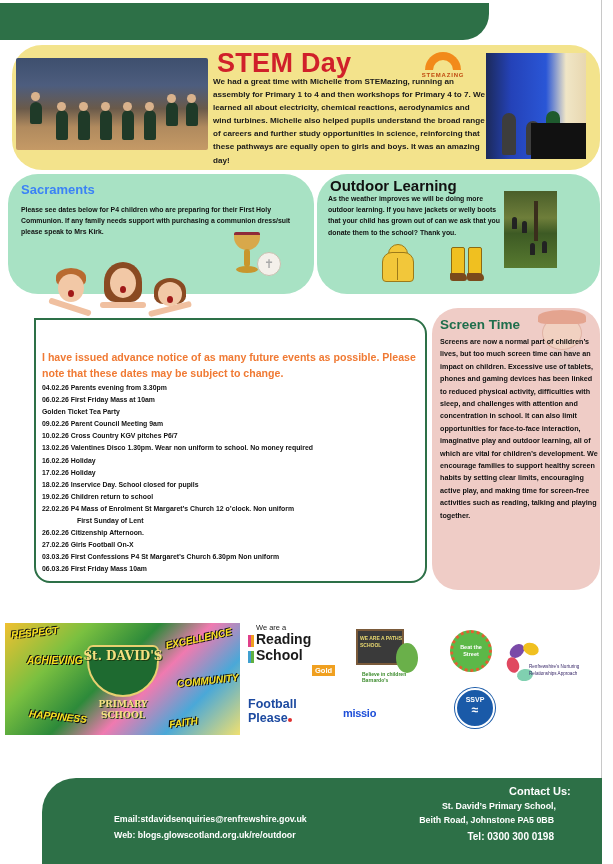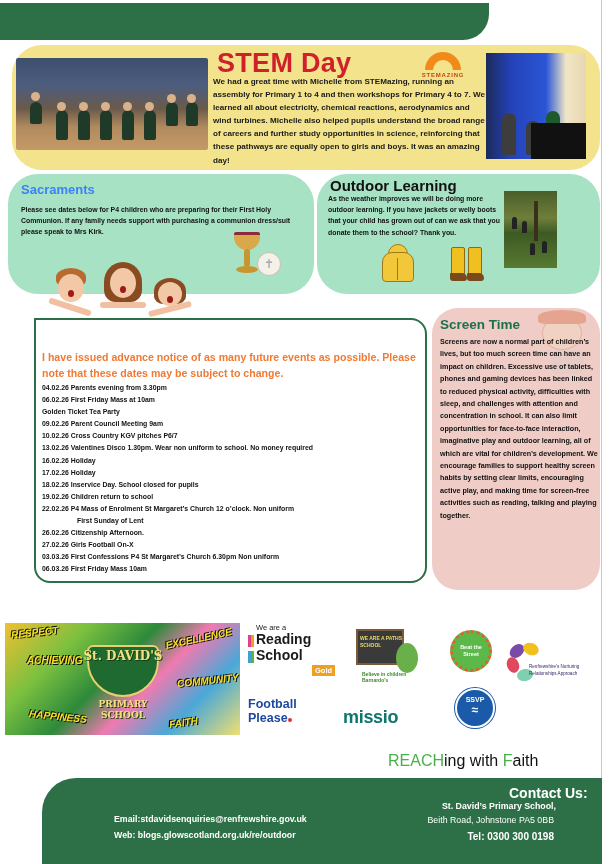--- a/index.html
+++ b/index.html
@@ -100,31 +100,31 @@
   .paths .turtle { position: absolute; left: 40px; top: 14px; width: 22px; height: 30px; background: #6ab04a; border-radius: 50%; }
   .paths .bel { position: absolute; left: 6px; top: 42px; font-size: 5px; color: #3a8a2a; font-weight: bold; line-height: 6px; }
 
   .beat { position: absolute; left: 450px; top: 630px; width: 42px; height: 42px; border-radius: 50%; background: #5cb848; border: 3px dotted #e06030; color: #fff; font-size: 5.5px; font-weight: bold; text-align: center; line-height: 7px; padding-top: 11px; }
   .nurture { position: absolute; left: 505px; top: 643px; width: 40px; height: 40px; }
   .nurture .seg { position: absolute; width: 16px; height: 12px; border-radius: 50%; }
   .nurture-text { position: absolute; left: 529px; top: 664px; font-size: 4.6px; color: #3a2a6a; line-height: 6.5px; white-space: nowrap; }
 
   .stronger { position: absolute; left: 248px; top: 697px; font-size: 12.5px; font-weight: bold; color: #1d4aa0; line-height: 14px; }
   .stronger .dot { display: inline-block; width: 4px; height: 4px; border-radius: 50%; background: #e03030; }
-  .missio { position: absolute; left: 343px; top: 707px; font-size: 18px; font-weight: bold; color: #0f766e; letter-spacing: -0.3px; }
+  .missio { position: absolute; left: 343px; top: 707px; font-size: 11px; font-weight: bold; color: #1d4ed8; letter-spacing: -0.3px; }
   .svp { position: absolute; left: 455px; top: 688px; width: 40px; height: 40px; border-radius: 50%; background: #1a5aa8; border: 2px solid #fff; box-shadow: 0 0 0 1px #1a5aa8; color: #fff; font-size: 7px; font-weight: bold; text-align: center; padding-top: 6px; }
   .svp .fish { display: block; font-size: 12px; line-height: 14px; }
 
   .tagline { position: absolute; left: 388px; top: 752px; font-size: 16px; color: #111; }
   .tagline .g { color: #4ab04a; }
 
   .footer { position: absolute; left: 42px; top: 778px; width: 560px; height: 86px; background: #2d7047; border-top-left-radius: 34px; }
-  .f-contact { position: absolute; left: 509px; top: 785px; font-size: 14px; font-weight: bold; color: #fff; }
+  .f-contact { position: absolute; left: 509px; top: 785px; font-size: 11px; font-weight: bold; color: #fff; }
   .f-addr1 { position: absolute; right: 45px; top: 801px; font-size: 8.8px; font-weight: bold; color: #fff; text-align: right; }
-  .f-addr2 { position: absolute; right: 47px; top: 815px; font-size: 8.8px; font-weight: normal; color: #fff; text-align: right; }
+  .f-addr2 { position: absolute; right: 47px; top: 815px; font-size: 8.8px; font-weight: bold; color: #fff; text-align: right; }
   .f-tel { position: absolute; right: 47px; top: 831px; font-size: 10px; font-weight: bold; color: #fff; }
   .f-email { position: absolute; left: 114px; top: 814px; font-size: 8.8px; font-weight: bold; color: #fff; }
   .f-web { position: absolute; left: 114px; top: 830px; font-size: 8.8px; font-weight: bold; color: #fff; }
 </style>
 </head>
 <body>
 
 <div class="page">
 
   <div class="top-bar"></div>
@@ -284,23 +284,20 @@
     <span>Please</span><span class="dot"></span>
   </div>
 
   <div class="missio">missio</div>
 
   <div class="svp">
     <span>SSVP</span>
     <span class="fish">≈</span>
   </div>
 
-  <div class="tagline">
-    <span class="g">REACH</span><span>ing with </span><span class="g">F</span><span>aith</span>
-  </div>
 
   <footer class="footer"></footer>
   <div class="f-contact">Contact Us:</div>
   <div class="f-addr1">St. David’s Primary School,</div>
   <div class="f-addr2">Beith Road, Johnstone PA5 0BB</div>
   <div class="f-tel">Tel: 0300 300 0198</div>
   <div class="f-email">Email:stdavidsenquiries@renfrewshire.gov.uk</div>
   <div class="f-web">Web: blogs.glowscotland.org.uk/re/outdoor</div>
 
 </div>

